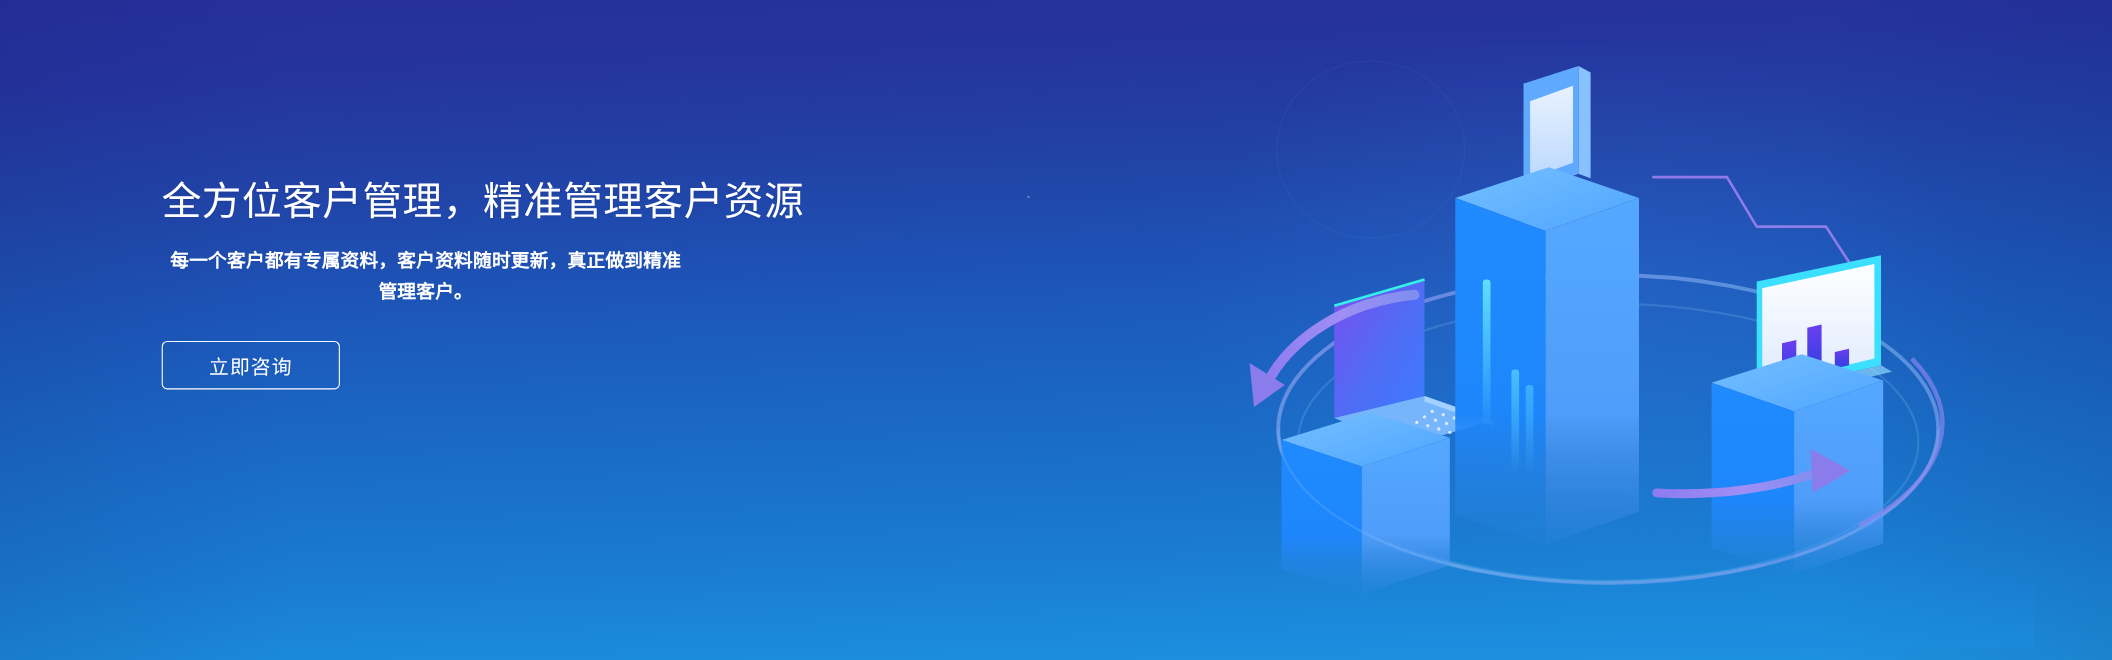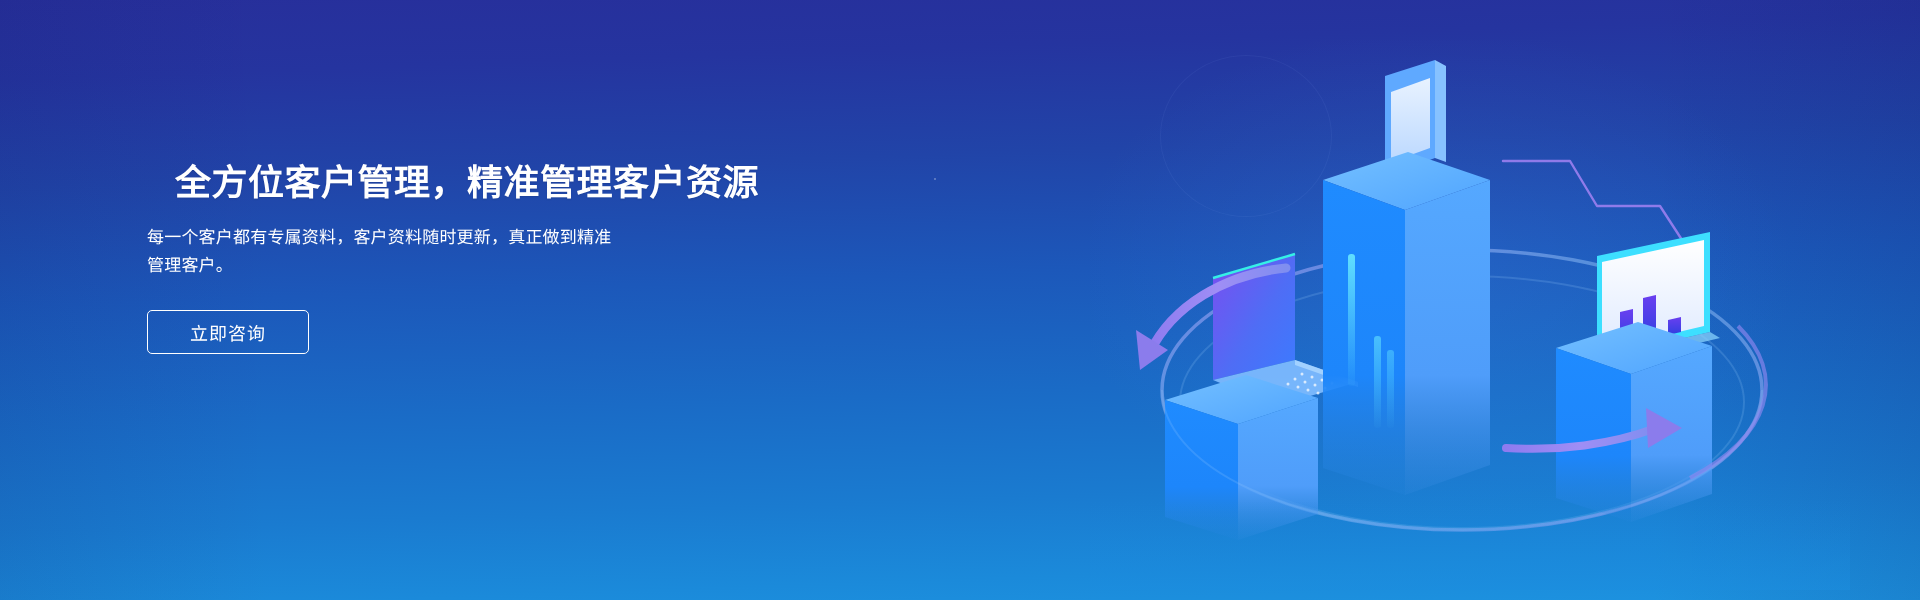--- a/index.html
+++ b/index.html
@@ -43,32 +43,32 @@
   }
   .tiny-dot{
     position:absolute;left:934px;top:178px;width:2px;height:2px;border-radius:50%;
     background:rgba(255,255,255,.35);
   }
 
   
   .copy{position:absolute;left:147px;top:160px;width:640px;}
   .headline{
     margin:0;
-    font-size:36px;line-height:46px;font-weight:700;letter-spacing:.5px;
+    font-size:36px;line-height:46px;font-weight:400;letter-spacing:.5px;
     color:#ffffff;
     text-shadow:0 1px 2px rgba(0,0,0,.10);
     white-space:nowrap;
-    text-align:center;
   }
   .subtitle{
     margin:18px 0 0 0;
-    font-size:17px;line-height:28px;font-weight:400;
+    font-size:17px;line-height:28px;font-weight:700;
     color:#ffffff;
     max-width:480px;
     letter-spacing:.2px;
+    text-align:center;
   }
   .cta{
     display:inline-flex;align-items:center;justify-content:center;
     margin-top:30px;
     width:162px;height:44px;box-sizing:border-box;
     border:1.6px solid #ffffff;border-radius:5px;
     background:transparent;color:#ffffff;
     font-size:18px;letter-spacing:1px;
     font-family:inherit;cursor:pointer;text-align:right;
   }

